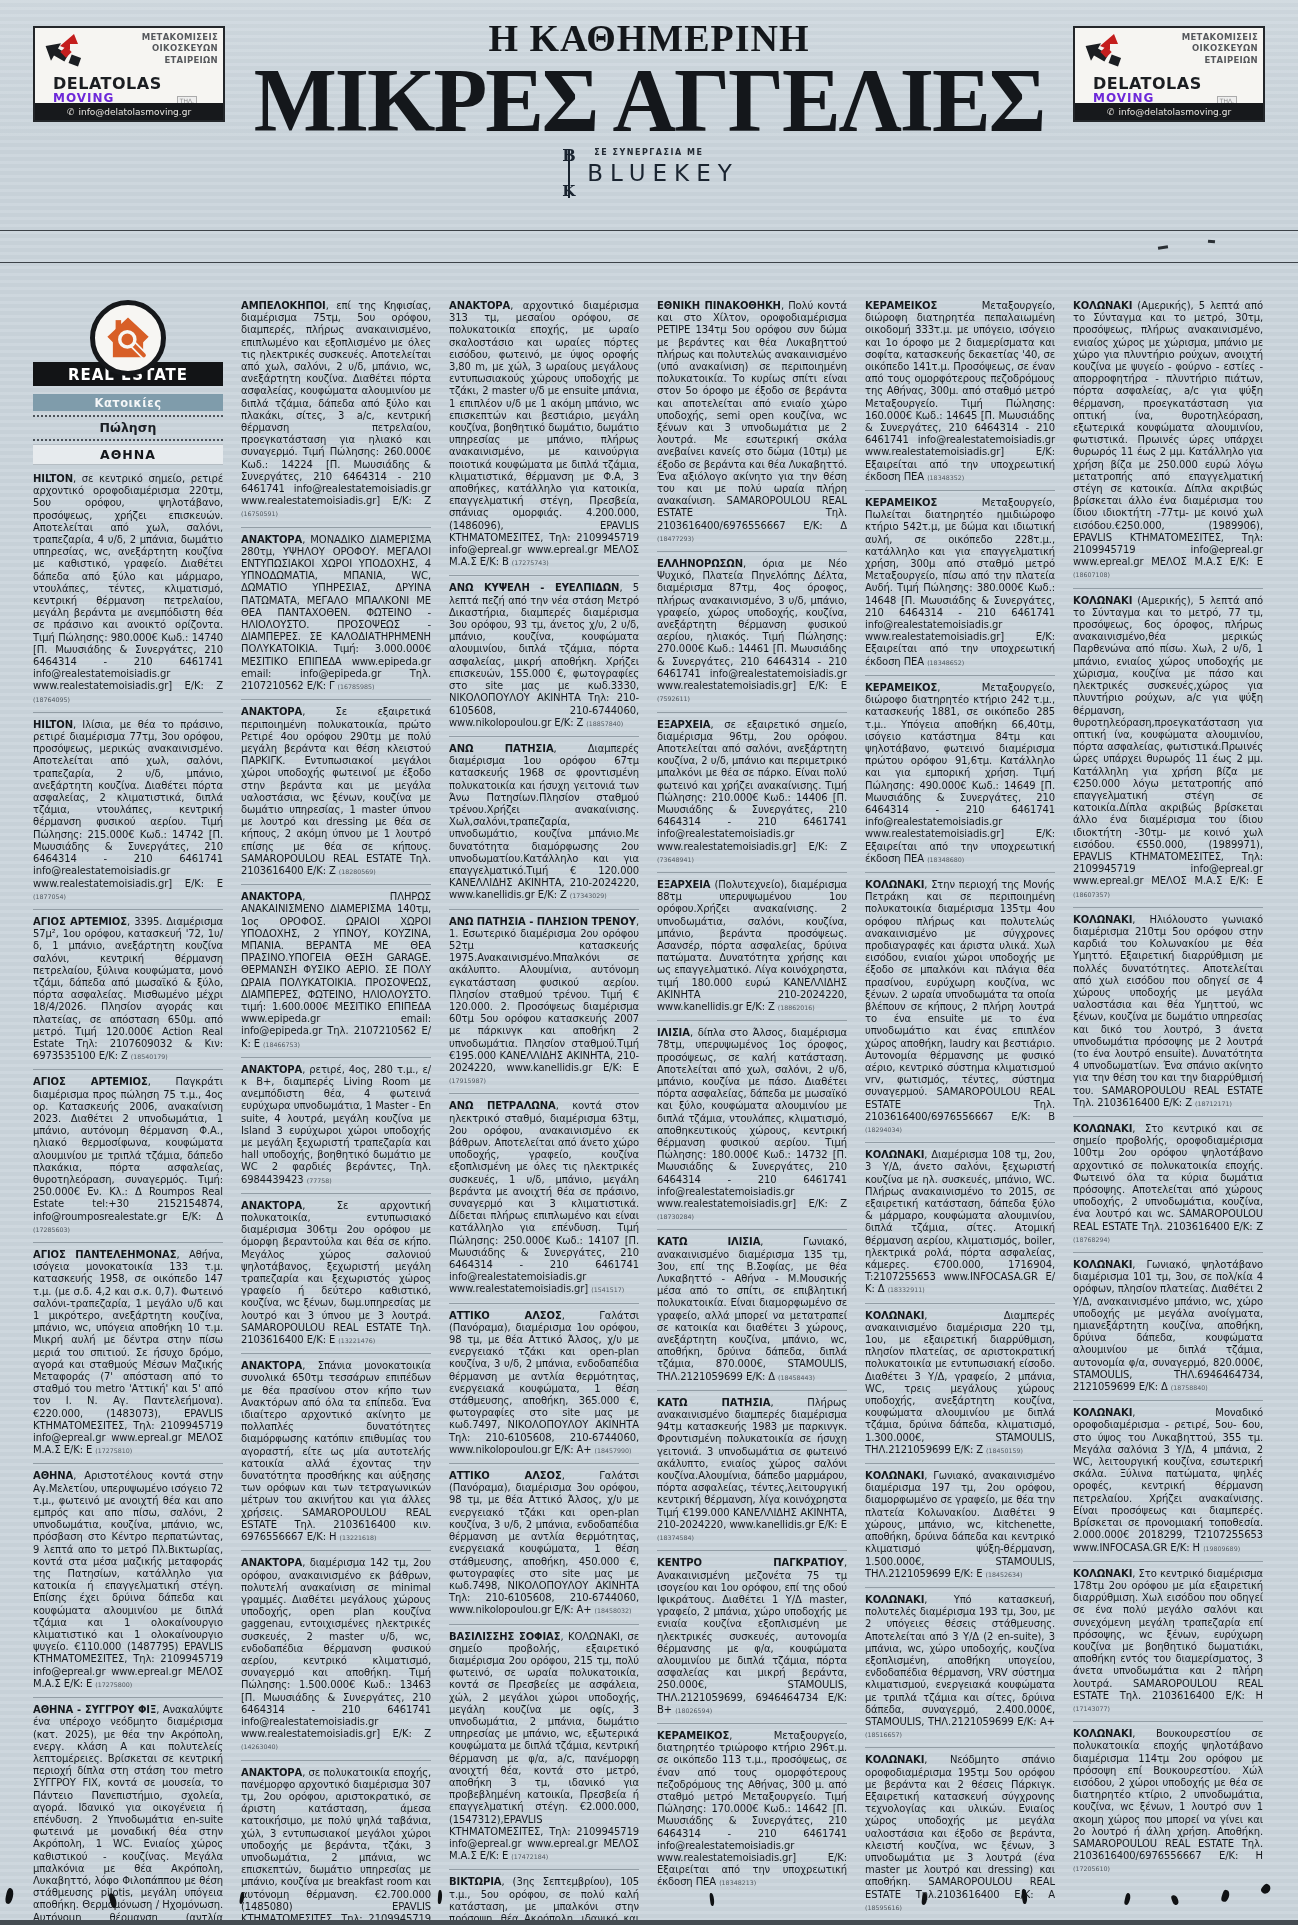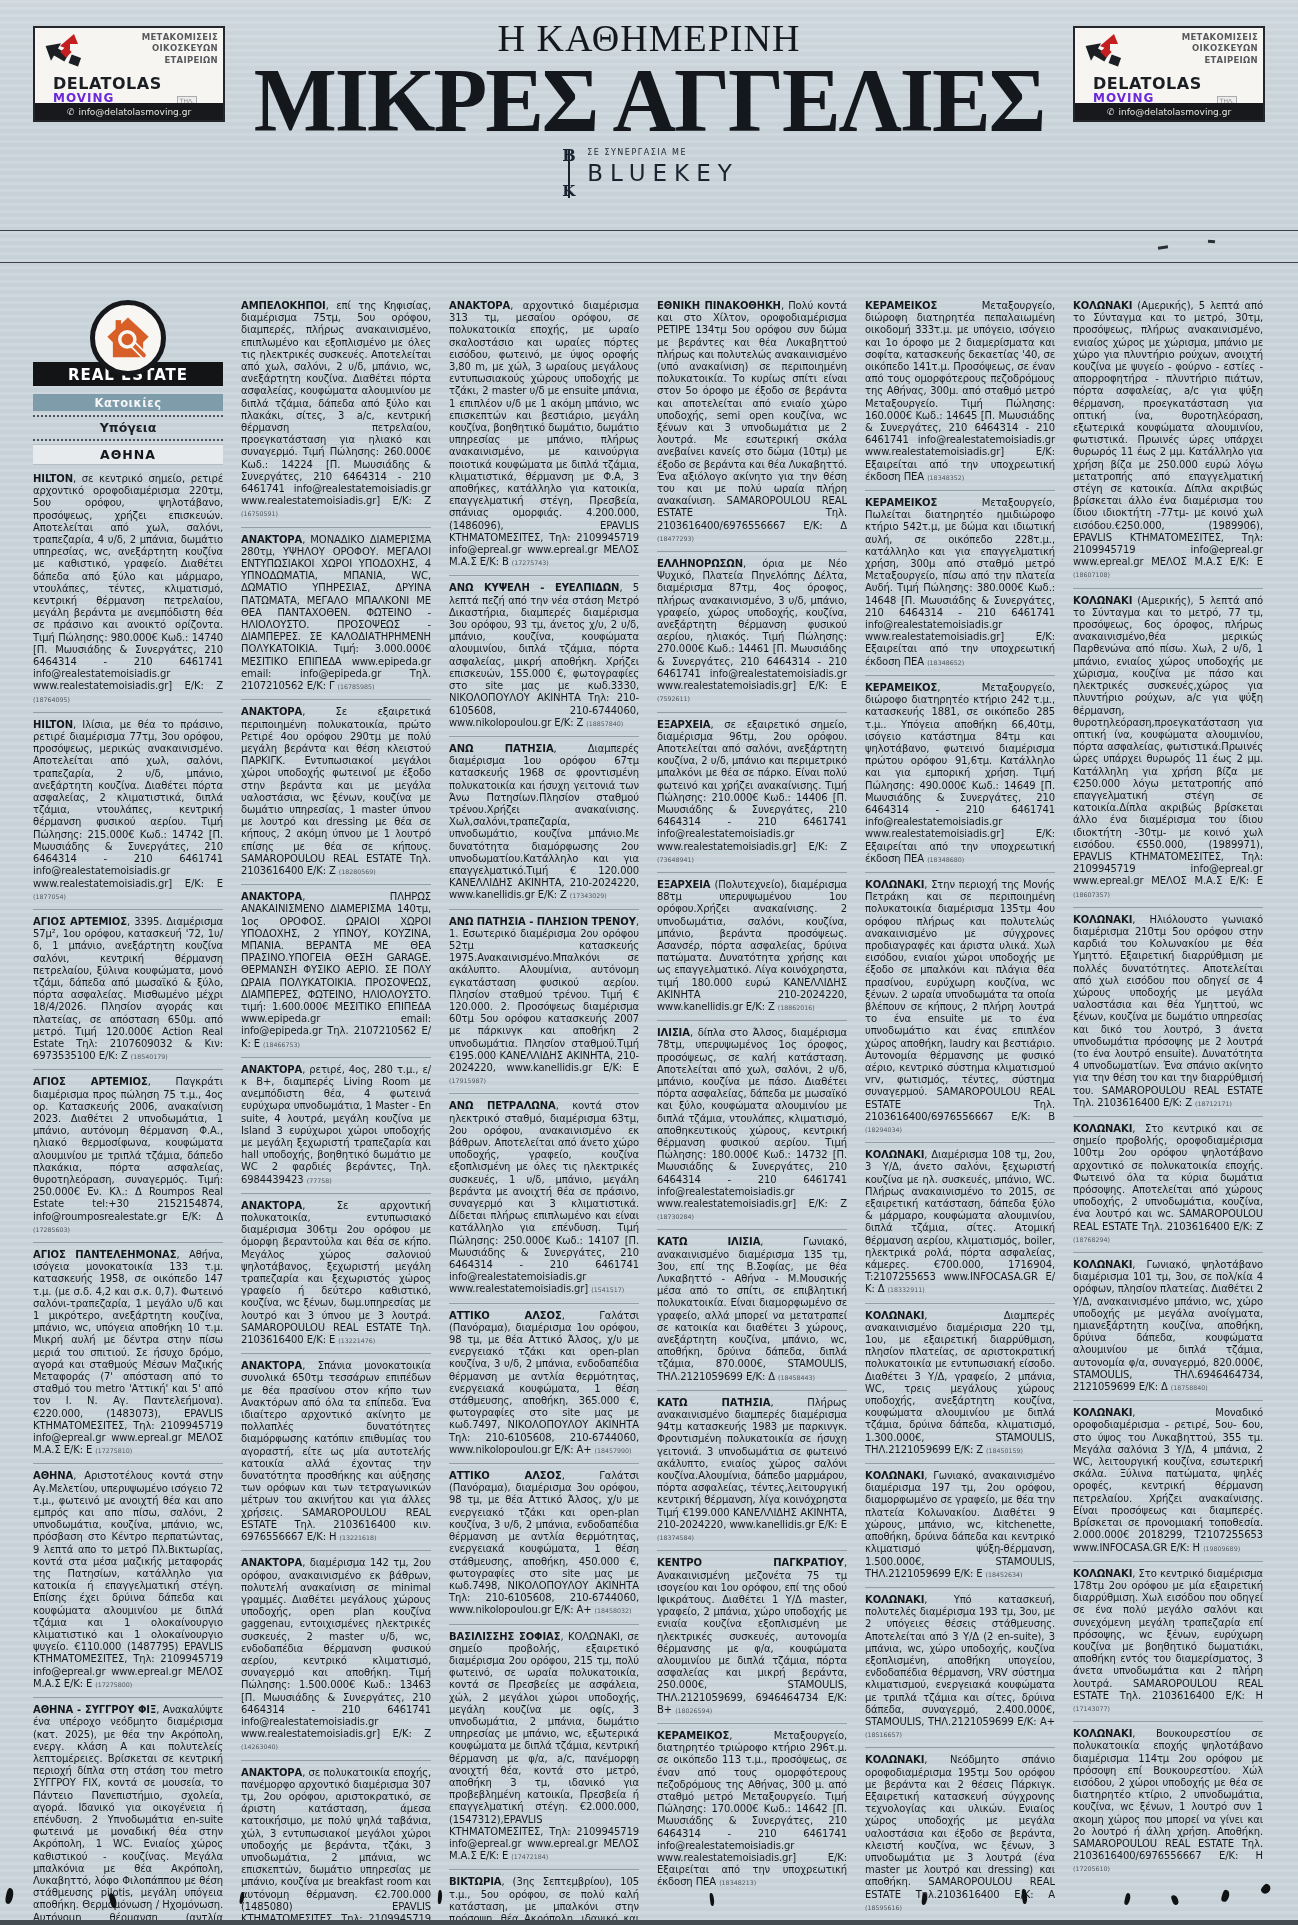--- a/index.html
+++ b/index.html
@@ -5,31 +5,31 @@
   html,body{margin:0;padding:0;}
   #paper{
     position:relative; width:1298px; height:1925px; overflow:hidden;
     background:#cbd5dc;
     background-image:linear-gradient(180deg, rgba(255,255,255,.10) 0%, rgba(0,0,0,0) 8%),
       repeating-linear-gradient(180deg, rgba(255,255,255,.05) 0 3px, rgba(0,0,0,.02) 3px 7px);
     font-family:"DejaVu Sans", sans-serif; color:#15191d;
   }
   
   .masthead-small{position:absolute;top:16px;left:0;width:100%;text-align:center;
-    font-family:"Liberation Serif", serif;font-weight:normal;font-size:38px;letter-spacing:1px;color:#14171b;}
+    font-family:"Liberation Serif", serif;font-weight:bold;font-size:38px;letter-spacing:1px;color:#14171b;}
   .masthead-large{position:absolute;top:50px;left:0;width:100%;text-align:center;
     font-family:"Liberation Serif", serif;font-weight:bold;font-size:88px;letter-spacing:-2px;
     transform:scaleY(1.04);color:#14171b;}
   .bluekey{position:absolute;top:148px;left:0;width:100%;display:flex;justify-content:center;align-items:flex-start;gap:8px;}
   .bk-icon{width:20px;height:52px;position:relative;}
   .bk-icon .bar{position:absolute;left:9px;top:2px;width:2px;height:48px;background:#1a2430;}
   .bk-icon .b{position:absolute;left:3px;top:-2px;font:600 16px "DejaVu Serif", serif;color:#1a2430;}
   .bk-icon .k{position:absolute;left:3px;top:34px;font:600 15px "DejaVu Serif", serif;color:#1a2430;}
   .bk-text{display:flex;flex-direction:column;}
-  .bk-label{font-size:8px;letter-spacing:1.5px;font-weight:normal;color:#222a33;}
+  .bk-label{font-size:8px;letter-spacing:1.5px;font-weight:bold;color:#222a33;margin-left:7px;}
   .bk-name{font-size:23px;letter-spacing:7px;font-weight:500;color:#1a2430;margin-top:3px;}
   .daterule{position:absolute;left:0;width:1298px;height:1px;background:#3c4248;}
   .dateline{position:absolute;top:233px;left:0;width:100%;text-align:center;
     font-family:"Liberation Serif", serif;font-size:18px;color:#22262b;letter-spacing:.5px;}
   
   .adbox{position:absolute;top:26px;width:192px;height:96px;background:#f6f5f2;border:2px solid #23262a;box-sizing:border-box;}
   .adbox.left{left:33px;} .adbox.right{left:1073px;}
   .adbox .toprow{display:flex;align-items:flex-start;padding:4px 5px 0 5px;}
   .adbox .lines{margin-left:auto;text-align:right;font-size:8.5px;font-weight:bold;color:#55585c;line-height:1.35;letter-spacing:.3px;}
   .adbox .brandrow{padding:0 18px;display:flex;align-items:flex-end;gap:6px;margin-top:-2px;}
@@ -168,21 +168,21 @@
         <circle cx="31" cy="34" r="11" fill="#d85f27" stroke="#f7f6f3" stroke-width="5"></circle>
       </svg>
     </div>
     <div class="re-banner">
       <span>REAL ESTATE</span>
     </div>
     <div class="cat-bar">
       <span>Κατοικίες</span>
     </div>
     <div class="dotted"></div>
-    <div class="sale-label">Υπόγεια</div>
+    <div class="sale-label">Πώληση</div>
     <div class="dotted"></div>
     <div class="region-bar">
       <span>ΑΘΗΝΑ</span>
     </div>
   </div>
         <div class="ad"><span class="lead">HILTON</span><span class="body">, σε κεντρικό σημείο, ρετιρέ αρχοντικό οροφοδιαμέρισμα 220τμ, 5ου ορόφου, ψηλοτάβανο, προσόψεως, χρήζει επισκευών. Αποτελείται από χωλ, σαλόνι, τραπεζαρία, 4 υ/δ, 2 μπάνια, δωμάτιο υπηρεσίας, wc, ανεξάρτητη κουζίνα με καθιστικό, γραφείο. Διαθέτει δάπεδα από ξύλο και μάρμαρο, ντουλάπες, τέντες, κλιματισμό, κεντρική θέρμανση πετρελαίου, μεγάλη βεράντα με ανεμπόδιστη θέα σε πράσινο και ανοικτό ορίζοντα. Τιμή Πώλησης: 980.000€ Κωδ.: 14740 [Π. Μωυσιάδης &amp; Συνεργάτες, 210 6464314 - 210 6461741 info@realestatemoisiadis.gr www.realestatemoisiadis.gr] Ε/Κ: Ζ </span><span class="code">(18764095)</span></div>
         <div class="ad"><span class="lead">HILTON</span><span class="body">, Ιλίσια, με θέα το πράσινο, ρετιρέ διαμέρισμα 77τμ, 3ου ορόφου, προσόψεως, μερικώς ανακαινισμένο. Αποτελείται από χωλ, σαλόνι, τραπεζαρία, 2 υ/δ, μπάνιο, ανεξάρτητη κουζίνα. Διαθέτει πόρτα ασφαλείας, 2 κλιματιστικά, διπλά τζάμια, ντουλάπες, κεντρική θέρμανση φυσικού αερίου. Τιμή Πώλησης: 215.000€ Κωδ.: 14742 [Π. Μωυσιάδης &amp; Συνεργάτες, 210 6464314 - 210 6461741 info@realestatemoisiadis.gr www.realestatemoisiadis.gr] Ε/Κ: Ε </span><span class="code">(1877054)</span></div>
         <div class="ad"><span class="lead">ΑΓΙΟΣ ΑΡΤΕΜΙΟΣ</span><span class="body">, 3395. Διαμέρισμα 57μ², 1ου ορόφου, κατασκευή '72, 1υ/δ, 1 μπάνιο, ανεξάρτητη κουζίνα σαλόνι, κεντρική θέρμανση πετρελαίου, ξύλινα κουφώματα, μονό τζάμι, δάπεδα από μωσαϊκό &amp; ξύλο, πόρτα ασφαλείας. Μισθωμένο μέχρι 18/4/2026. Πλησίον αγοράς και πλατείας, σε απόσταση 650μ. από μετρό. Τιμή 120.000€ Action Real Estate Τηλ: 2107609032 &amp; Κιν: 6973535100 Ε/Κ: Ζ </span><span class="code">(18540179)</span></div>
         <div class="ad"><span class="lead">ΑΓΙΟΣ ΑΡΤΕΜΙΟΣ</span><span class="body">, Παγκράτι διαμέρισμα προς πώληση 75 τ.μ., 4ος ορ. Κατασκευής 2006, ανακαίνιση 2023. Διαθέτει 2 υπνοδωμάτια, 1 μπάνιο, αυτόνομη θέρμανση Φ.Α., ηλιακό θερμοσίφωνα, κουφώματα αλουμινίου με τριπλά τζάμια, δάπεδο πλακάκια, πόρτα ασφαλείας, θυροτηλεόραση, συναγερμός. Τιμή: 250.000€ Εν. Κλ.: Δ Roumpos Real Estate tel:+30 2152154874, info@roumposrealestate.gr Ε/Κ: Δ </span><span class="code">(17285603)</span></div>
         <div class="ad"><span class="lead">ΑΓΙΟΣ ΠΑΝΤΕΛΕΗΜΟΝΑΣ</span><span class="body">, Αθήνα, ισόγεια μονοκατοικία 133 τ.μ. κατασκευής 1958, σε οικόπεδο 147 τ.μ. (με σ.δ. 4,2 και σ.κ. 0,7). Φωτεινό σαλόνι-τραπεζαρία, 1 μεγάλο υ/δ και 1 μικρότερο, ανεξάρτητη κουζίνα, μπάνιο, wc, υπόγεια αποθήκη 10 τ.μ. Μικρή αυλή με δέντρα στην πίσω μεριά του σπιτιού. Σε ήσυχο δρόμο, αγορά και σταθμούς Μέσων Μαζικής Μεταφοράς (7' απόσταση από το σταθμό του metro 'Αττική' και 5' από τον Ι. Ν. Αγ. Παντελεήμονα).€220.000, (1483073), EPAVLIS ΚΤΗΜΑΤΟΜΕΣΙΤΕΣ, Τηλ: 2109945719 info@epreal.gr www.epreal.gr ΜΕΛΟΣ Μ.Α.Σ Ε/Κ: Ε </span><span class="code">(17275810)</span></div>

